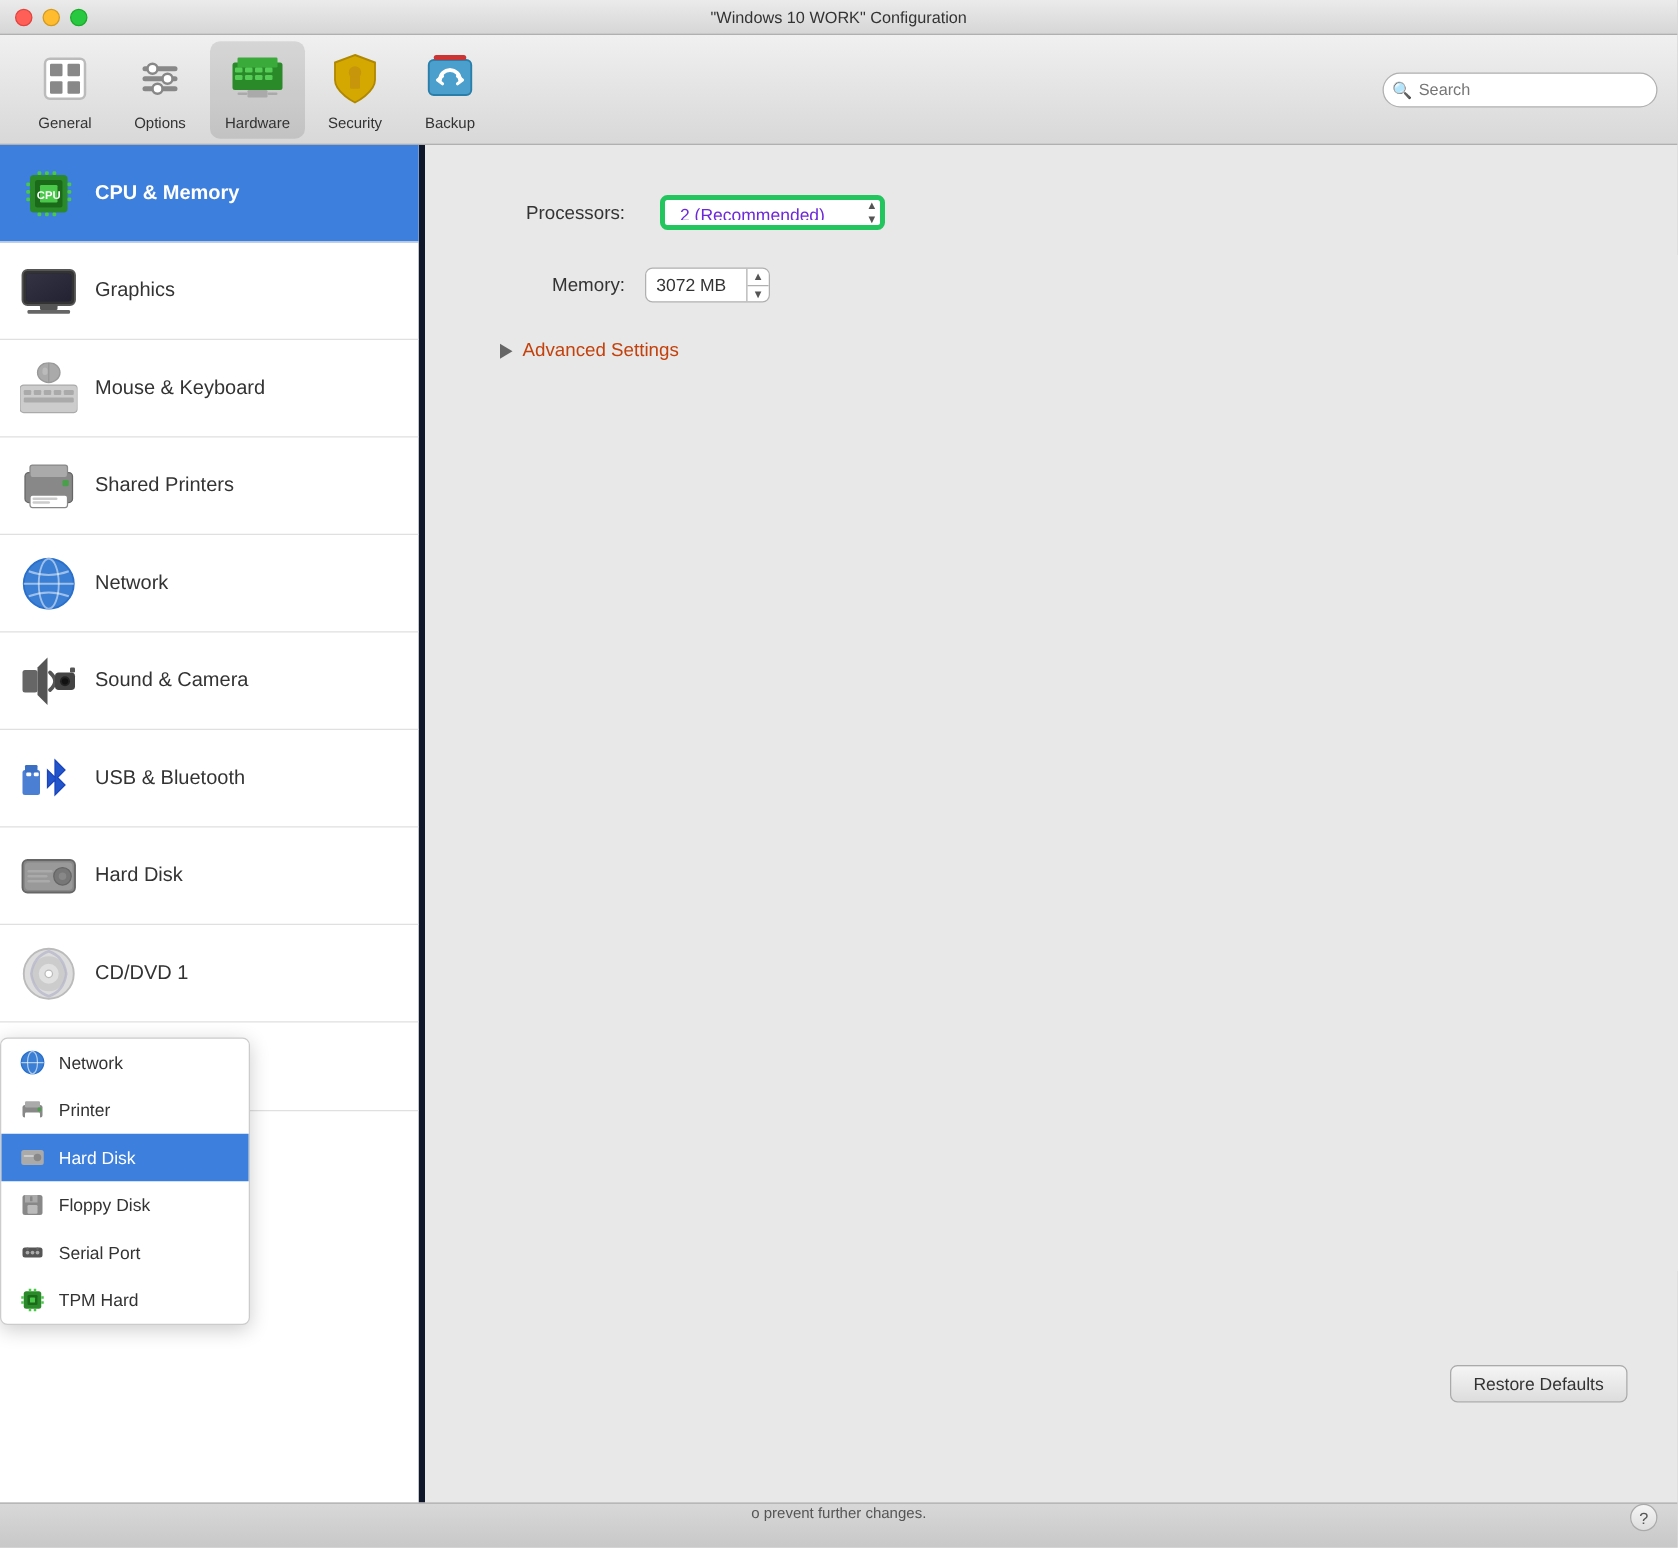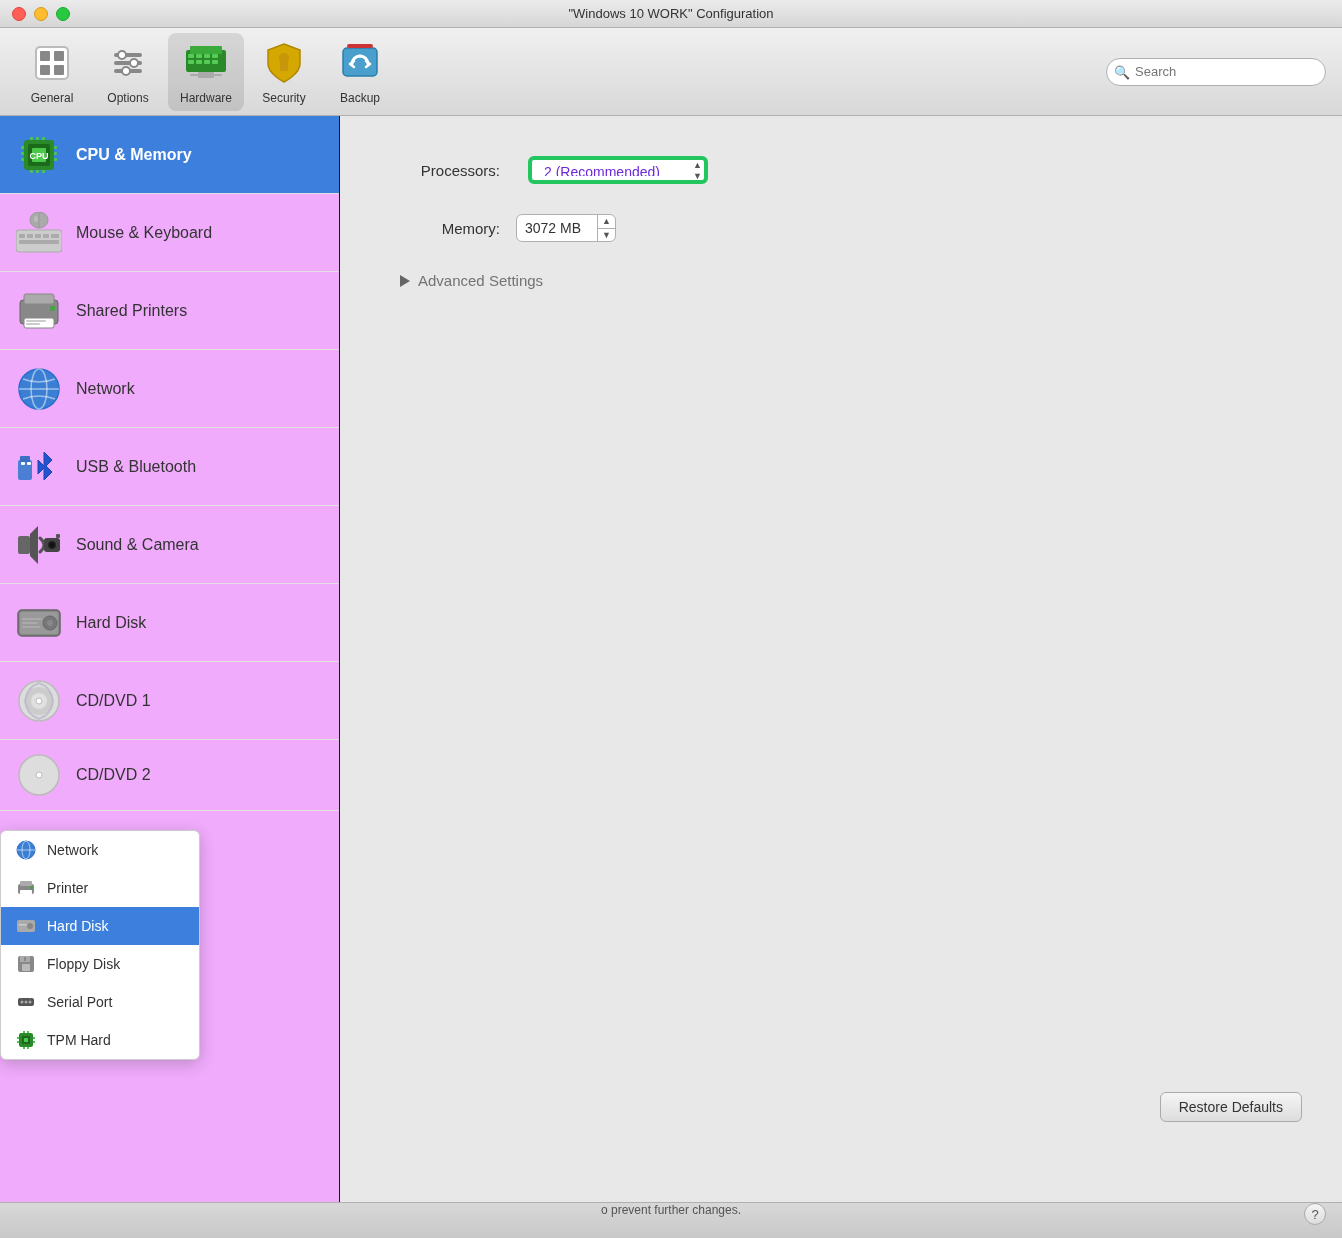--- a/index.html
+++ b/index.html
@@ -117,22 +117,22 @@
     
     .main-content {
       display: flex;
       height: calc(1238px - 28px - 88px - 36px);
       background: #e8e8e8;
     }
 
     
     .sidebar {
       width: 340px;
-      background: #f0abfc;
-      border-right: 1px solid #0f172a;
+      background: #ffffff;
+      border-right: 5px solid #0f172a;
       overflow-y: auto;
       position: relative;
     }
     .sidebar-item {
       display: flex;
       align-items: center;
       padding: 12px 16px;
       cursor: pointer;
       border-bottom: 1px solid #e0e0e0;
       gap: 14px;
@@ -292,21 +292,21 @@
     }
     .triangle-right {
       width: 0;
       height: 0;
       border-style: solid;
       border-width: 6px 0 6px 10px;
       border-color: transparent transparent transparent #666;
     }
     .advanced-label {
       font-size: 15px;
-      color: #737373;
+      color: #c2410c;
       text-align: right;
     }
 
     
     .bottom-bar {
       height: 36px;
       background: linear-gradient(to bottom, #d8d8d8, #c8c8c8);
       border-top: 1px solid #b0b0b0;
       display: flex;
       align-items: flex-start;
@@ -511,20 +511,38 @@
           <rect x="24" y="3" width="3" height="3" rx="1" fill="#4ac84a"></rect>
           <rect x="12" y="36" width="3" height="3" rx="1" fill="#4ac84a"></rect>
           <rect x="18" y="36" width="3" height="3" rx="1" fill="#4ac84a"></rect>
           <rect x="24" y="36" width="3" height="3" rx="1" fill="#4ac84a"></rect>
           <text x="21" y="25" text-anchor="middle" fill="white" font-size="9" font-weight="bold">CPU</text>
         </svg>
       </div>
       <span class="sidebar-label">CPU &amp; Memory</span>
     </div>
 
+    <div class="sidebar-item">
+      <div class="sidebar-icon">
+        <svg width="46" height="38" viewBox="0 0 46 38">
+          <rect x="2" y="2" width="42" height="28" rx="4" fill="#333" stroke="#555" stroke-width="1.5"></rect>
+          <rect x="5" y="5" width="36" height="22" rx="2" fill="#1a1a2e"></rect>
+          <rect x="5" y="5" width="36" height="22" rx="2" fill="url(#screen)"></rect>
+          <rect x="16" y="30" width="14" height="4" rx="1" fill="#555"></rect>
+          <rect x="6" y="34" width="34" height="3" rx="1" fill="#666"></rect>
+          <defs>
+            <linearGradient id="screen" x1="0%" y1="0%" x2="100%" y2="100%">
+              <stop offset="0%" stop-color="#334"></stop>
+              <stop offset="100%" stop-color="#223"></stop>
+            </linearGradient>
+          </defs>
+        </svg>
+      </div>
+      <span class="sidebar-label">Graphics</span>
+    </div>
 
     <div class="sidebar-item">
       <div class="sidebar-icon">
         <svg width="46" height="42" viewBox="0 0 46 42">
 
           <rect x="0" y="18" width="46" height="22" rx="3" fill="#ccc" stroke="#aaa" stroke-width="1"></rect>
           <rect x="3" y="22" width="6" height="4" rx="1" fill="#aaa"></rect>
           <rect x="11" y="22" width="6" height="4" rx="1" fill="#aaa"></rect>
           <rect x="19" y="22" width="6" height="4" rx="1" fill="#aaa"></rect>
           <rect x="27" y="22" width="6" height="4" rx="1" fill="#aaa"></rect>
@@ -563,46 +581,46 @@
           <path d="M6 32 Q22 26 38 32" stroke="rgba(255,255,255,0.5)" stroke-width="1.5" fill="none"></path>
         </svg>
       </div>
       <span class="sidebar-label">Network</span>
     </div>
 
     <div class="sidebar-item">
       <div class="sidebar-icon">
         <svg width="46" height="42" viewBox="0 0 46 42">
 
+          <rect x="2" y="12" width="12" height="18" rx="2" fill="#666"></rect>
+          <polygon points="14,10 22,2 22,40 14,32" fill="#555"></polygon>
+          <path d="M24 14 Q32 21 24 28" stroke="#555" stroke-width="3" fill="none" stroke-linecap="round"></path>
+
+          <rect x="28" y="14" width="16" height="14" rx="3" fill="#444"></rect>
+          <circle cx="36" cy="21" r="4" fill="#222"></circle>
+          <circle cx="36" cy="21" r="2.5" fill="#111"></circle>
+          <rect x="40" y="10" width="4" height="4" rx="1" fill="#555"></rect>
+        </svg>
+      </div>
+      <span class="sidebar-label">Sound &amp; Camera</span>
+    </div>
+
+    <div class="sidebar-item">
+      <div class="sidebar-icon">
+        <svg width="46" height="42" viewBox="0 0 46 42">
+
           <rect x="2" y="14" width="14" height="20" rx="2" fill="#4a7fd4"></rect>
           <rect x="4" y="10" width="10" height="6" rx="1" fill="#3a6fc4"></rect>
           <rect x="5" y="16" width="4" height="3" rx="1" fill="white"></rect>
           <rect x="11" y="16" width="4" height="3" rx="1" fill="white"></rect>
 
           <path d="M28 6 L36 14 L30 20 L36 26 L28 34 L28 22 L22 28 L22 14 L28 20 L28 6Z" fill="#2255cc" stroke="#1a44bb" stroke-width="1"></path>
         </svg>
       </div>
       <span class="sidebar-label">USB &amp; Bluetooth</span>
-    </div>
-
-    <div class="sidebar-item">
-      <div class="sidebar-icon">
-        <svg width="46" height="42" viewBox="0 0 46 42">
-
-          <rect x="2" y="12" width="12" height="18" rx="2" fill="#666"></rect>
-          <polygon points="14,10 22,2 22,40 14,32" fill="#555"></polygon>
-          <path d="M24 14 Q32 21 24 28" stroke="#555" stroke-width="3" fill="none" stroke-linecap="round"></path>
-
-          <rect x="28" y="14" width="16" height="14" rx="3" fill="#444"></rect>
-          <circle cx="36" cy="21" r="4" fill="#222"></circle>
-          <circle cx="36" cy="21" r="2.5" fill="#111"></circle>
-          <rect x="40" y="10" width="4" height="4" rx="1" fill="#555"></rect>
-        </svg>
-      </div>
-      <span class="sidebar-label">Sound &amp; Camera</span>
     </div>
 
     <div class="sidebar-item sidebar-bottom-area" style="position:relative;">
       <div class="sidebar-icon">
         <svg width="46" height="42" viewBox="0 0 46 42">
           <rect x="2" y="8" width="42" height="26" rx="4" fill="#888" stroke="#666" stroke-width="1.5"></rect>
           <rect x="4" y="10" width="38" height="22" rx="3" fill="#999"></rect>
           <circle cx="34" cy="21" r="7" fill="#777" stroke="#666" stroke-width="1"></circle>
           <circle cx="34" cy="21" r="3" fill="#888"></circle>
           <rect x="6" y="16" width="20" height="2" rx="1" fill="#aaa"></rect>

